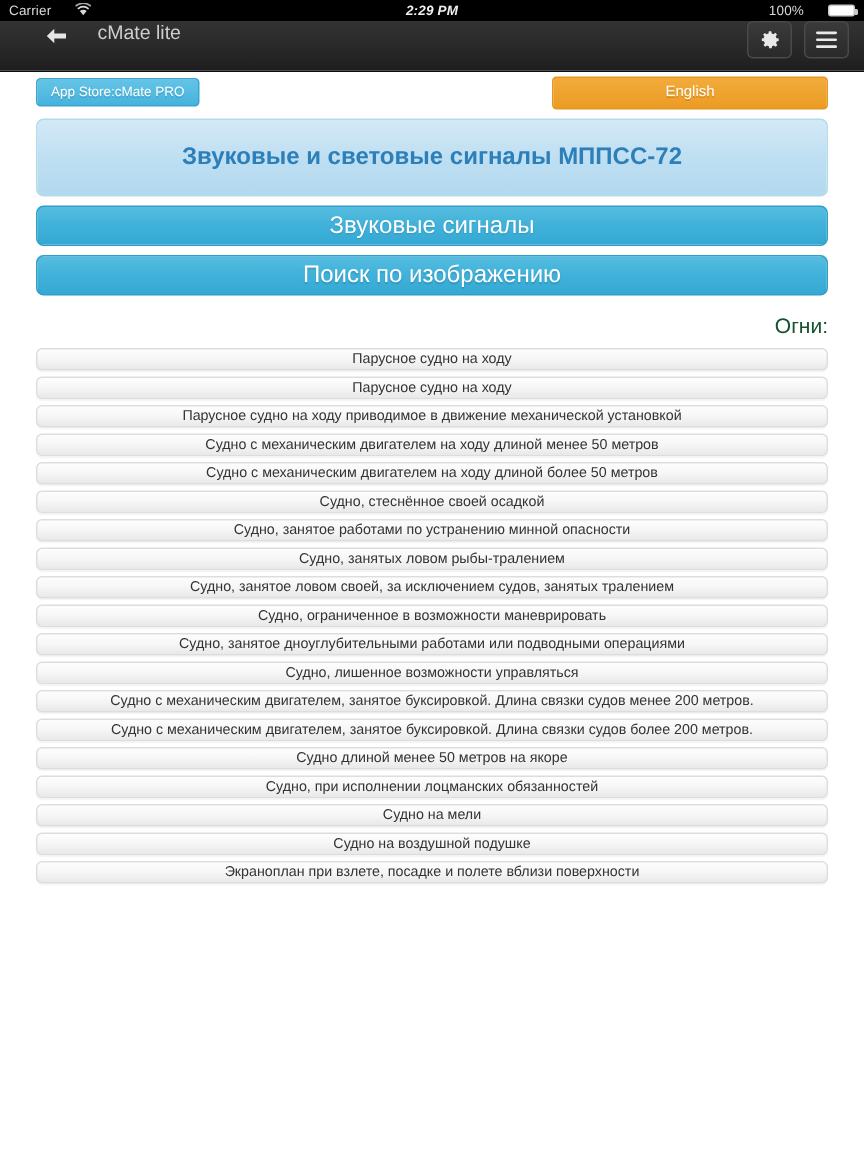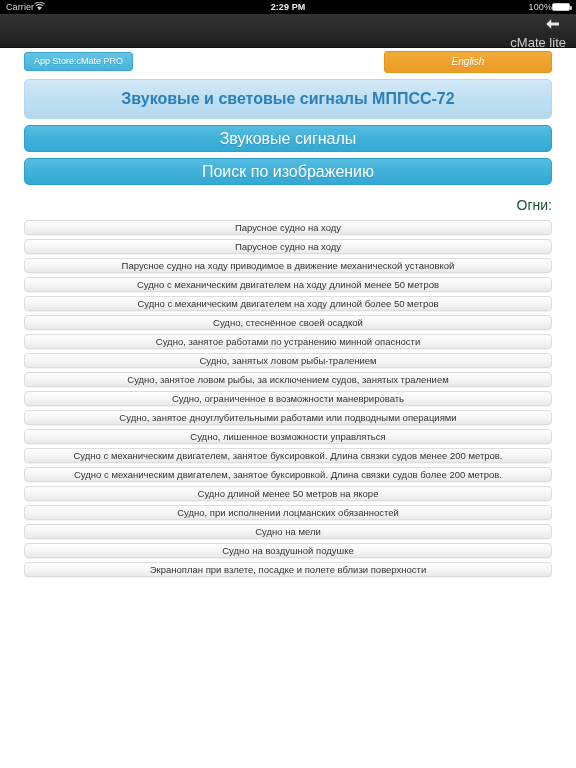--- a/index.html
+++ b/index.html
@@ -20,25 +20,25 @@
     display: flex;
     align-items: center;
     justify-content: space-between;
     padding: 0 6px;
     font-size: 9px;
     letter-spacing: 0.1px;
   }
   .status-left, .status-right {
     display: flex;
     align-items: center;
-    gap: 0;
+    gap: 16px;
     min-width: 90px;
   }
   .status-right { justify-content: flex-end; align-items: center; }
-  .status-center { font-weight: bold; font-size: 9px; color: #f0f0f0; }
+  .status-center { font-weight: bold; font-size: 9px; color: #f0f0f0; font-style: italic; }
   .wifi-icon { display: inline-block; line-height: 1; font-size: 9px; }
   .battery {
     display: inline-block;
     width: 18px; height: 8px;
     border: 1px solid #c8c8c8;
     border-radius: 2px;
     position: relative;
     background: #ffffff;
   }
   .battery::after {
@@ -49,24 +49,23 @@
     background: #c8c8c8;
     border-radius: 0 1px 1px 0;
   }
 
   
   .nav-bar {
     height: 34px;
     background: linear-gradient(to bottom, #333333 0%, #292929 50%, #1e1e1e 100%);
     border-bottom: 1px solid #0d0d0d;
     display: flex;
-    align-items: flex-end;
+    align-items: flex-start;
     padding: 0 10px;
     position: relative;
-    flex-direction: column;
   }
   .nav-back {
     color: #e6e6e6;
     font-size: 17px;
     line-height: 1;
     padding: 2px 6px;
     margin-left: 14px;
     cursor: pointer;
   }
   .nav-title {
@@ -109,43 +108,42 @@
     color: #ffffff;
     font-size: 9px;
     padding: 4px 9px;
     line-height: 1;
     cursor: pointer;
     white-space: nowrap;
     text-shadow: 0 1px 0 rgba(0,0,0,.12);
   }
   .lang-btn {
     margin-left: auto;
-    width: 168px;
+    width: 184px;
     text-align: center;
     background: linear-gradient(to bottom, #f2ab3b 0%, #eb9c24 100%);
     border: 1px solid #e5961f;
     border-radius: 3px;
     color: #ffffff;
     font-size: 10px;
     padding: 5px 0;
     line-height: 1;
     cursor: pointer;
     text-shadow: 0 1px 0 rgba(0,0,0,.12);
-    font-style: italic;
   }
 
   
   .content {
     padding: 0 24px;
     background: #ffffff;
   }
 
   .page-banner {
     margin-top: 4px;
-    height: 40px;
+    height: 52px;
     border-radius: 5px;
     background: linear-gradient(to bottom, #d3e9f7 0%, #bfdff2 50%, #b2d9ef 100%);
     border: 1px solid #b6d9ec;
     display: flex;
     align-items: center;
     justify-content: center;
     color: #2c7fb8;
     font-size: 16px;
     font-weight: bold;
     white-space: nowrap;
@@ -253,21 +251,21 @@
 
   <div class="list">
     <div class="list-item">Парусное судно на ходу</div>
     <div class="list-item">Парусное судно на ходу</div>
     <div class="list-item">Парусное судно на ходу приводимое в движение механической установкой</div>
     <div class="list-item">Судно с механическим двигателем на ходу длиной менее 50 метров</div>
     <div class="list-item">Судно с механическим двигателем на ходу длиной более 50 метров</div>
     <div class="list-item">Судно, стеснённое своей осадкой</div>
     <div class="list-item">Судно, занятое работами по устранению минной опасности</div>
     <div class="list-item">Судно, занятых ловом рыбы-тралением</div>
-    <div class="list-item">Судно, занятое ловом рыбы, за исключением судов, занятых тралением</div>
+    <div class="list-item">Судно, занятое ловом своей, за исключением судов, занятых тралением</div>
     <div class="list-item">Судно, ограниченное в возможности маневрировать</div>
     <div class="list-item">Судно, занятое дноуглубительными работами или подводными операциями</div>
     <div class="list-item">Судно, лишенное возможности управляться</div>
     <div class="list-item">Судно с механическим двигателем, занятое буксировкой. Длина связки судов менее 200 метров.</div>
     <div class="list-item">Судно с механическим двигателем, занятое буксировкой. Длина связки судов более 200 метров.</div>
     <div class="list-item">Судно длиной менее 50 метров на якоре</div>
     <div class="list-item">Судно, при исполнении лоцманских обязанностей</div>
     <div class="list-item">Судно на мели</div>
     <div class="list-item">Судно на воздушной подушке</div>
     <div class="list-item">Экраноплан при взлете, посадке и полете вблизи поверхности</div>

